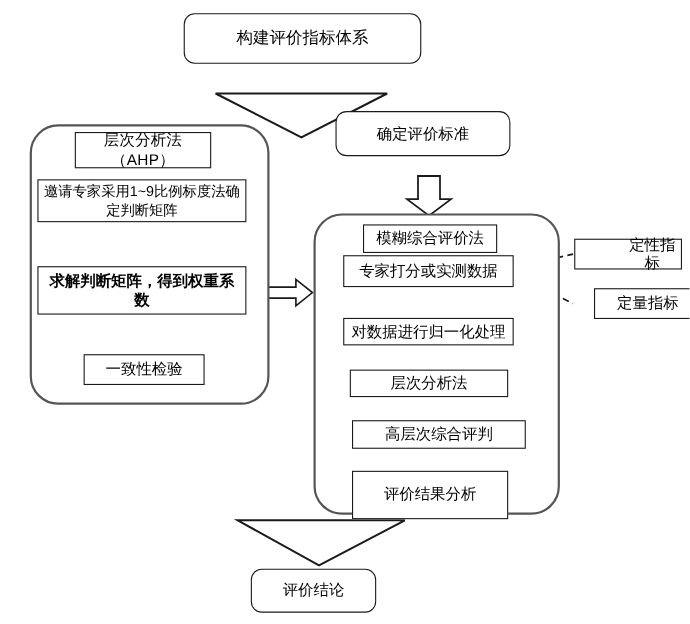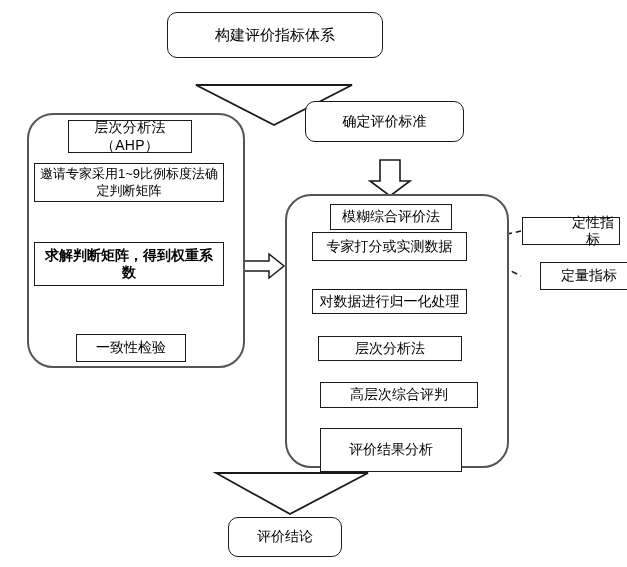--- a/index.html
+++ b/index.html
@@ -105,21 +105,21 @@
   </div>
 
   <div class="node fs13" style="left:34px; top:163px; width:190px; height:39px;">
     <span>邀请专家采用1~9比例标度法确定判断矩阵</span>
   </div>
 
   <div class="node fs14" style="left:34px; top:242px; width:190px; height:44px;font-weight:bold;">
     <span>求解判断矩阵，得到权重系数</span>
   </div>
 
-  <div class="node fs14" style="left:76px; top:334px; width:110px; height:28px;">
+  <div class="node fs14" style="left:76px; top:322px; width:110px; height:28px;">
     <span>一致性检验</span>
   </div>
 
   <div class="node rounded fs14" style="left:305px; top:101px; width:159px; height:41px;align-items:center;">
     <span>确定评价标准</span>
   </div>
 
   <div class="panel" style="left:285px; top:194px; width:224px; height:274px;"></div>
 
   <div class="node fs14" style="left:330px; top:204px; width:122px; height:26px;">

